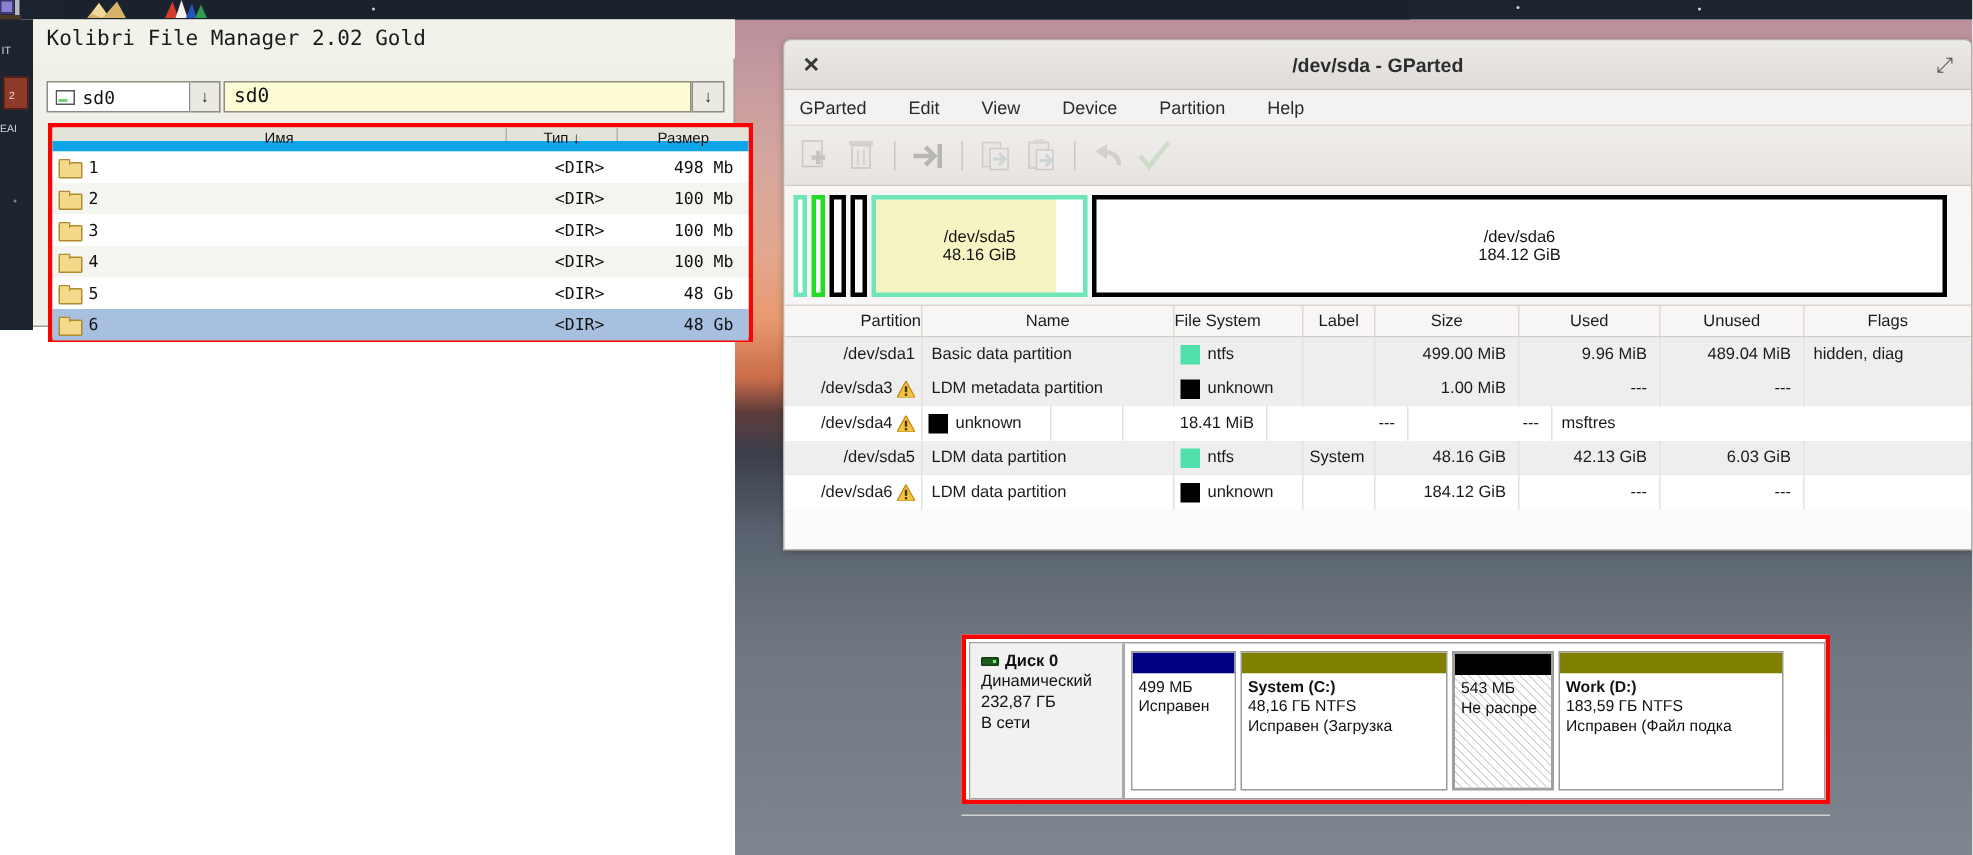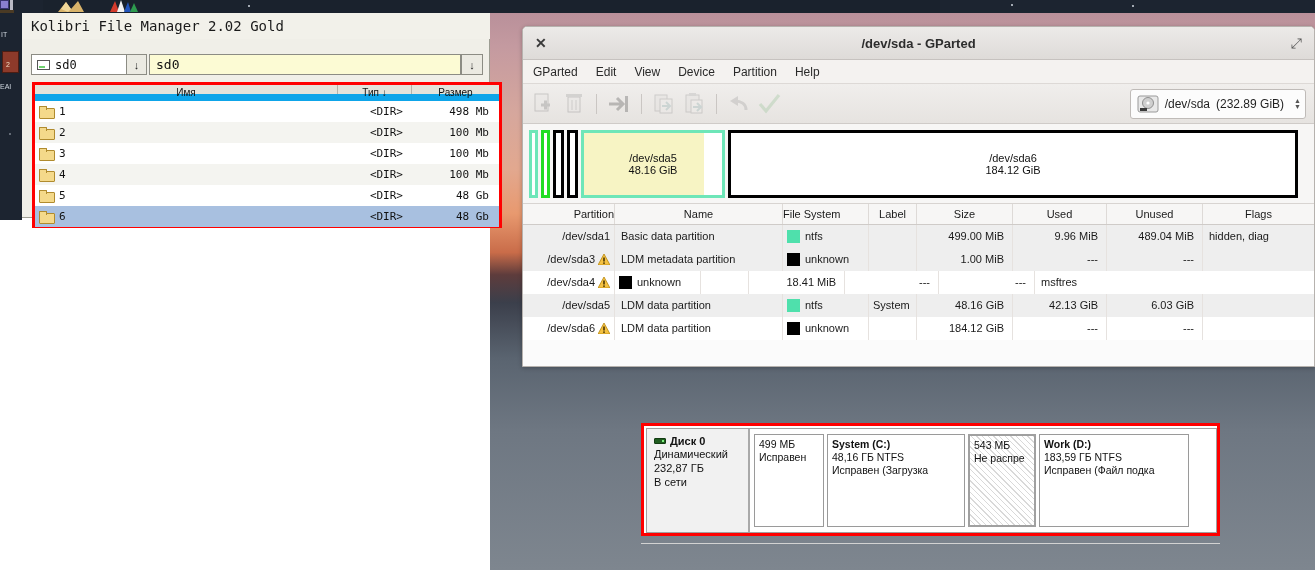--- a/index.html
+++ b/index.html
@@ -77,21 +77,21 @@
     background:#fbfbfb; border:1px solid #b6b2ae; border-radius:5px 5px 0 0;
     box-shadow:0 1px 4px rgba(0,0,0,.25); overflow:hidden; }
   #gp-titlebar { height:33px; background:linear-gradient(180deg,#eceae8,#dedbd8);
     border-bottom:1px solid #c6c2bf; position:relative; }
   #gp-close { position:absolute; left:12px; top:9px; font-size:14px; color:#3a3a3a; font-weight:bold;
     line-height:14px; cursor:default; }
   #gp-title { text-align:center; line-height:33px; font-size:13px; font-weight:bold; color:#2d2d2d; }
   #gp-max { position:absolute; right:12px; top:8px; font-size:14px; color:#555; line-height:16px; }
 
   #gp-menubar { height:24px; background:#f4f2f0; border-bottom:1px solid #ddd9d6;
-    display:flex; align-items:center; padding-left:10px; gap:18px; }
+    display:flex; align-items:center; padding-left:10px; gap:28px; }
   #gp-menubar span { font-size:12px; color:#2a2a2a; }
 
   #gp-toolbar { height:40px; background:linear-gradient(180deg,#f0eeec,#e6e3e0);
     border-bottom:1px solid #cfcbc8; display:flex; align-items:center; padding-left:8px; gap:4px;
     position:relative; }
   .tb-ico { width:26px; height:26px; opacity:.30; position:relative; }
   .tb-sep { width:1px; height:20px; background:#cac6c3; margin:0 5px; }
   #device-select { position:absolute; right:8px; top:5px; height:30px; min-width:170px;
     background:#fcfcfc; border:1px solid #bfbbb8; border-radius:3px;
     display:flex; align-items:center; gap:6px; padding:0 4px 0 6px; }
@@ -132,21 +132,21 @@
   #dm-inner { position:absolute; left:2px; top:2px; width:571px; height:105px;
     background:#ffffff; border:1px solid #a0a0a0; display:flex; }
   #dm-left { width:103px; background:#f1f1f1; border-right:2px solid #a9a9a9;
     padding:6px 0 0 7px; }
   #dm-left .d0 { font-size:11px; font-weight:bold; color:#111; display:flex; align-items:center; gap:4px; }
   #dm-left .dl { font-size:11px; color:#111; line-height:14px; }
   .hdd-glyph { width:12px; height:6px; background:#1f5c1f; border:1px solid #123d12;
     border-radius:1px; position:relative; }
   .hdd-glyph:after { content:""; position:absolute; right:1px; top:1px; width:2px; height:2px; background:#7ef07e; }
   #dm-right { flex:1; display:flex; padding:5px 4px 5px 4px; gap:3px; align-items:stretch; }
-  .vol { border:1px solid #9a9a9a; background:#ffffff; display:flex; overflow:hidden; }
+  .vol { border:1px solid #9a9a9a; background:#ffffff; display:flex; flex-direction:column; overflow:hidden; }
   .vol .cap { height:14px; }
   .vol .body { flex:1; padding:3px 4px 0 4px; background:#fff; }
   .vol .t { font-size:10.5px; color:#111; line-height:13px; white-space:nowrap; }
   .vol .t.b { font-weight:bold; }
   .vol.unalloc .body { background:
       repeating-linear-gradient(45deg,#ffffff 0 3px,#d9d9d9 3px 4px); }
   .vol.unalloc { border:2px solid #a0a0a0; }
   #dm-bottom-line { position:absolute; left:641px; top:543px; width:579px; height:1px; background:#d2d2d2; }
 </style>
 </head>
@@ -303,34 +303,20 @@
     </svg>
     <div class="tb-sep"></div>
     <svg class="tb-ico" viewBox="0 0 26 26">
       <path d="M20 19c0-6-5-9-11-9" stroke="#9a9a9a" stroke-width="3" fill="none"></path>
       <polygon points="4,10 12,5 12,15" fill="#9a9a9a"></polygon>
     </svg>
     <svg class="tb-ico" viewBox="0 0 26 26">
       <path d="M4 13l6 7L23 4" stroke="#8fbf8f" stroke-width="3.2" fill="none"></path>
     </svg>
 
-    <div id="device-select">
-      <svg width="22" height="20" viewBox="0 0 22 20">
-        <rect x="1" y="2" width="20" height="16" rx="2" fill="#e8e8e8" stroke="#9a9a9a"></rect>
-        <circle cx="11" cy="9" r="5.5" fill="#cfcfcf" stroke="#8f8f8f"></circle>
-        <circle cx="11" cy="9" r="1.6" fill="#fff"></circle>
-        <rect x="3" y="14" width="7" height="3" fill="#3a3a3a"></rect>
-      </svg>
-      <span class="dtxt">/dev/sda</span>
-      <span class="dtxt">(232.89 GiB)</span>
-      <span class="spin">
-          <span>▲</span>
-          <span>▼</span>
-        </span>
-    </div>
   </div>
 
   <div id="gp-graphic">
       <div class="pg" style="width: 9px; margin-right: 3px;">
         <div class="pg-border" style="border-color: rgb(110, 230, 184); background: rgb(255, 255, 255);"></div>
       </div>
       <div class="pg" style="width: 9px; margin-right: 3px;">
         <div class="pg-border" style="border-color: rgb(34, 221, 34); background: rgb(255, 255, 255);"></div>
       </div>
       <div class="pg" style="width: 11px; margin-right: 3px;">

